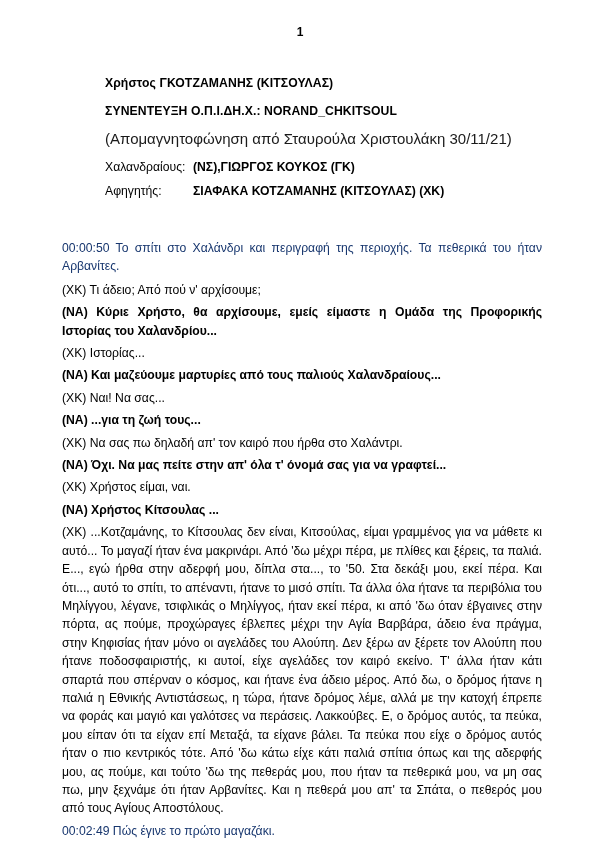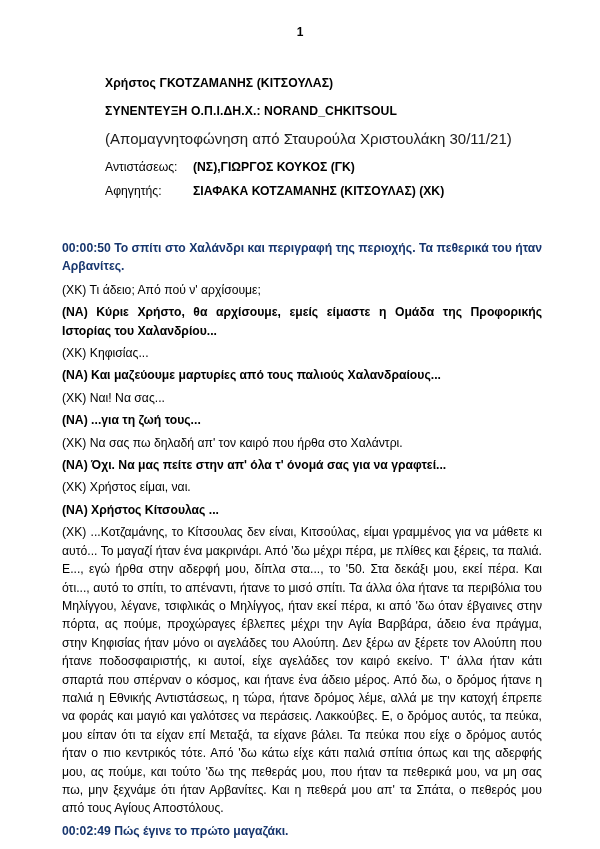--- a/index.html
+++ b/index.html
@@ -35,55 +35,55 @@
   .h-value-line2 { text-align: right; text-align-last: left; }
 
   .content {
     margin: 40px 58px 0 62px;
     font-size: 12.2px;
     line-height: 18.4px;
   }
   .content p { margin: 0 0 4px 0; text-align: justify; }
   .content p.section-heading {
     color: var(--heading-blue);
-    font-weight: bold;
+    font-weight: normal;
     margin-bottom: 5px;
   }
   .content p.bold { font-weight: bold; }
 </style>
 </head>
 <body>
 
 <div class="page">
 
   <div class="page-number">1</div>
 
   <div class="header-block">
     <div class="h-name">Χρήστος ΓΚΟΤΖΑΜΑΝΗΣ (ΚΙΤΣΟΥΛΑΣ)</div>
     <div class="h-interview">ΣΥΝΕΝΤΕΥΞΗ Ο.Π.Ι.ΔΗ.Χ.: NORAND_CHKITSOUL</div>
     <div class="h-note">(Απομαγνητοφώνηση από Σταυρούλα Χριστουλάκη 30/11/21)</div>
 
     <div class="h-row">
-      <div class="h-label">Αντιστάσεως:</div>
+      <div class="h-label">Χαλανδραίους:</div>
       <div class="h-value">
         <div class="h-value-line2">(ΝΣ),ΓΙΩΡΓΟΣ ΚΟΥΚΟΣ (ΓΚ)</div>
       </div>
     </div>
 
     <div class="h-row">
       <div class="h-label">Αφηγητής:</div>
       <div class="h-value">ΣΙΑΦΑΚΑ ΚΟΤΖΑΜΑΝΗΣ (ΚΙΤΣΟΥΛΑΣ) (ΧΚ)</div>
     </div>
   </div>
 
   <div class="content" id="sections">
       <p class="section-heading">00:00:50 Το σπίτι στο Χαλάνδρι και περιγραφή της περιοχής. Τα πεθερικά του ήταν Αρβανίτες.</p>
       <p class="dialogue">(ΧΚ) Τι άδειο; Από πού ν' αρχίσουμε;</p>
       <p class="dialogue bold">(ΝΑ) Κύριε Χρήστο, θα αρχίσουμε, εμείς είμαστε η Ομάδα της Προφορικής Ιστορίας του Χαλανδρίου...</p>
-      <p class="dialogue">(ΧΚ) Κηφισίας...</p>
+      <p class="dialogue">(ΧΚ) Ιστορίας...</p>
       <p class="dialogue bold">(ΝΑ) Και μαζεύουμε μαρτυρίες από τους παλιούς Χαλανδραίους...</p>
       <p class="dialogue">(ΧΚ) Ναι! Να σας...</p>
       <p class="dialogue bold">(ΝΑ) ...για τη ζωή τους...</p>
       <p class="dialogue">(ΧΚ) Να σας πω δηλαδή απ' τον καιρό που ήρθα στο Χαλάντρι.</p>
       <p class="dialogue bold">(ΝΑ) Όχι. Να μας πείτε στην απ' όλα τ' όνομά σας για να γραφτεί...</p>
       <p class="dialogue">(ΧΚ) Χρήστος είμαι, ναι.</p>
       <p class="dialogue bold">(ΝΑ) Χρήστος Κίτσουλας ...</p>
       <p class="dialogue">(ΧΚ) ...Κοτζαμάνης, το Κίτσουλας δεν είναι, Κιτσούλας, είμαι γραμμένος για να μάθετε κι αυτό... Το μαγαζί ήταν ένα μακρινάρι. Από 'δω μέχρι πέρα, με πλίθες και ξέρεις, τα παλιά. Ε..., εγώ ήρθα στην αδερφή μου, δίπλα στα..., το '50. Στα δεκάξι μου, εκεί πέρα. Και ότι..., αυτό το σπίτι, το απέναντι, ήτανε το μισό σπίτι. Τα άλλα όλα ήτανε τα περιβόλια του Μηλίγγου, λέγανε, τσιφλικάς ο Μηλίγγος, ήταν εκεί πέρα, κι από 'δω όταν έβγαινες στην πόρτα, ας πούμε, προχώραγες έβλεπες μέχρι την Αγία Βαρβάρα, άδειο ένα πράγμα, στην Κηφισίας ήταν μόνο οι αγελάδες του Αλούπη. Δεν ξέρω αν ξέρετε τον Αλούπη που ήτανε ποδοσφαιριστής, κι αυτοί, είχε αγελάδες τον καιρό εκείνο. Τ' άλλα ήταν κάτι σπαρτά που σπέρναν ο κόσμος, και ήτανε ένα άδειο μέρος. Από δω, ο δρόμος ήτανε η παλιά η Εθνικής Αντιστάσεως, η τώρα, ήτανε δρόμος λέμε, αλλά με την κατοχή έπρεπε να φοράς και μαγιό και γαλότσες να περάσεις. Λακκούβες. Ε, ο δρόμος αυτός, τα πεύκα, μου είπαν ότι τα είχαν επί Μεταξά, τα είχανε βάλει. Τα πεύκα που είχε ο δρόμος αυτός ήταν ο πιο κεντρικός τότε. Από 'δω κάτω είχε κάτι παλιά σπίτια όπως και της αδερφής μου, ας πούμε, και τούτο 'δω της πεθεράς μου, που ήταν τα πεθερικά μου, να μη σας πω, μην ξεχνάμε ότι ήταν Αρβανίτες. Και η πεθερά μου απ' τα Σπάτα, ο πεθερός μου από τους Αγίους Αποστόλους.</p>
       <p class="section-heading">00:02:49 Πώς έγινε το πρώτο μαγαζάκι.</p>
     </div>

